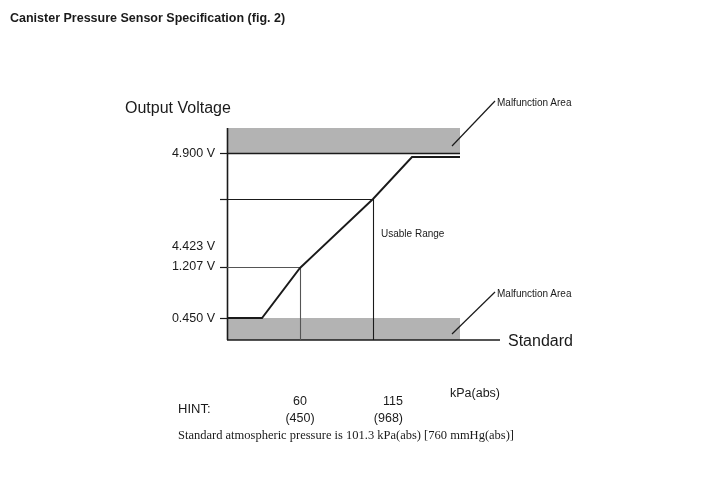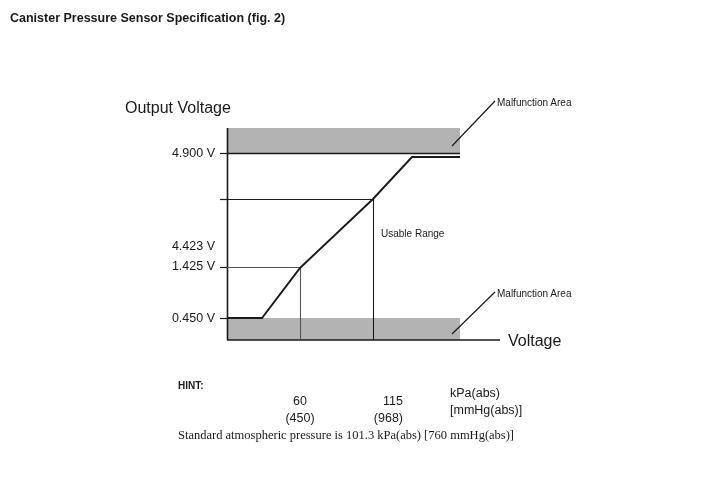--- a/index.html
+++ b/index.html
@@ -67,23 +67,22 @@
   .annotation {
     font-size: 10px;
     white-space: nowrap;
   }
   #malfunction-top-label { left: 497px; top: 97px; }
   #malfunction-bottom-label { left: 497px; top: 288px; }
   #usable-range-label { left: 381px; top: 228px; }
 
   #hint-heading {
     left: 178px;
-    top: 380px;
-    font-size: 10px;
-    font-weight: bold;
+    top: 401px;
+    font-size: 13px;
   }
   #hint-text {
     left: 178px;
     top: 428px;
     font-size: 12.5px;
     white-space: nowrap;
     font-family: Liberation Serif, serif;
   }
 </style>
 </head>
@@ -117,38 +116,37 @@
   <line x1="300.5" y1="267" x2="300.5" y2="340" stroke="#555555" stroke-width="1.1"></line>
 
   <polyline points="227,318 262,318 300,268 373,199 412,157 460,157" fill="none" stroke="#1a1a1a" stroke-width="1.9" stroke-linejoin="miter" stroke-linecap="butt"></polyline>
 
   <line x1="452" y1="146" x2="495" y2="101" stroke="#1a1a1a" stroke-width="1.2"></line>
 
   <line x1="452" y1="334" x2="495" y2="292" stroke="#1a1a1a" stroke-width="1.2"></line>
 </svg>
 
 <div class="abs axis-title" id="y-axis-title">Output Voltage</div>
-<div class="abs axis-title" id="x-axis-title">Voltage</div>
+<div class="abs axis-title" id="x-axis-title">Standard</div>
 
 <div class="abs y-tick-label" id="y-label-0">4.900 V</div>
 <div class="abs y-tick-label" id="y-label-1">4.423 V</div>
-<div class="abs y-tick-label" id="y-label-2">1.425 V</div>
+<div class="abs y-tick-label" id="y-label-2">1.207 V</div>
 <div class="abs y-tick-label" id="y-label-3">0.450 V</div>
 
 <div class="abs x-tick-label" id="x-label-0">
   <div>60</div>
   <div>(450)</div>
 </div>
 <div class="abs x-tick-label" id="x-label-1">
   <div>115</div>
   <div>(968)</div>
 </div>
 <div class="abs x-tick-label left-align" id="x-label-2">
   <div>kPa(abs)</div>
-  <div>[mmHg(abs)]</div>
 </div>
 
 <div class="abs annotation" id="malfunction-top-label">Malfunction Area</div>
 <div class="abs annotation" id="malfunction-bottom-label">Malfunction Area</div>
 <div class="abs annotation" id="usable-range-label">Usable Range</div>
 
 <div class="abs" id="hint-heading">HINT:</div>
 <div class="abs" id="hint-text">Standard atmospheric pressure is 101.3 kPa(abs) [760 mmHg(abs)]</div>
 
 </body></html>

